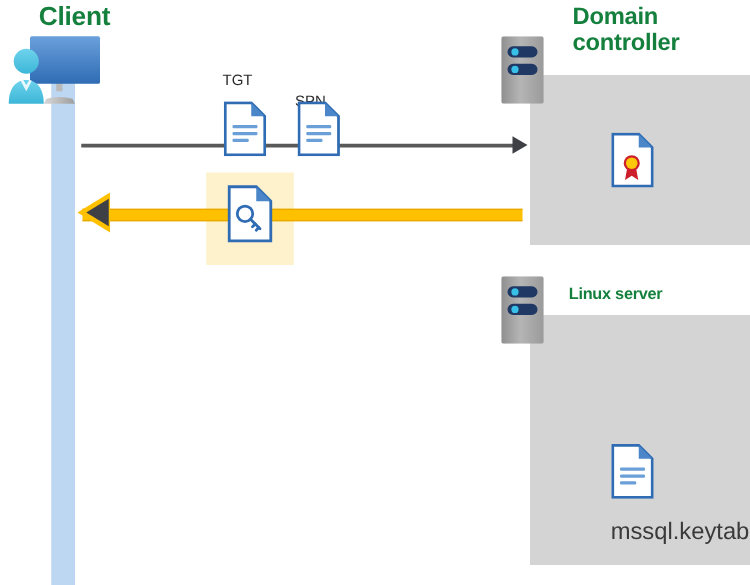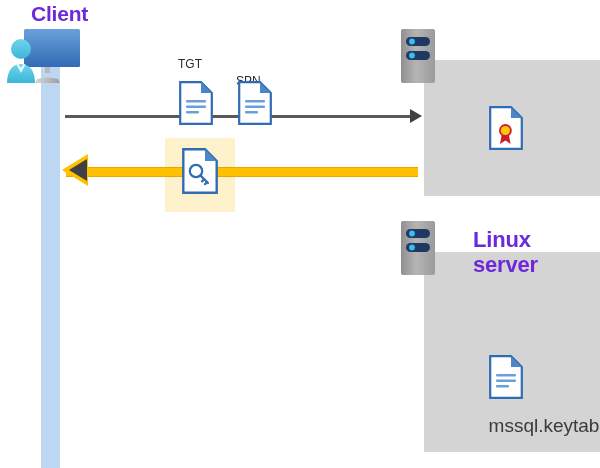--- a/index.html
+++ b/index.html
@@ -8,27 +8,27 @@
     background:#ffffff;
     font-family:"Liberation Sans", sans-serif;
     overflow:hidden;
   }
   #stage{position:relative;width:600px;height:468px;overflow:hidden;background:#fff;}
 
   
   .hdr{
     position:absolute;
     font-weight:bold;
-    color:#6d28d9;
+    color:#15803d;
     letter-spacing:-0.2px;
     line-height:1.12;
   }
   #client-title{left:31px;top:2px;font-size:21px;}
   #dc-title{left:458px;top:3px;font-size:19px;width:140px;}
-  #linux-title{left:455px;top:228px;font-size:22px;margin-left:18px;}
+  #linux-title{left:455px;top:228px;font-size:13px;}
   .doclabel{
     position:absolute;font-size:12px;color:#2b2b2b;
   }
   #tgt-label{left:178px;top:57px;}
   #spn-label{left:236px;top:74px;}
   #keytab-label{
     position:absolute;left:424px;top:415px;width:200px;
     text-align:center;font-size:19px;color:#3a3a3a;padding-left:20px;
   }
 
@@ -163,20 +163,21 @@
       <path d="M23 1.3 L34.7 13 H23 Z" fill="#4a86c8"></path>
       <g fill="none" stroke="#2f6cb4" stroke-width="2.2" stroke-linecap="round">
         <circle cx="14" cy="23" r="6.2"></circle>
         <path d="M18.4 27.4 L26 35"></path>
         <path d="M22.2 31.2 L20 33.4"></path>
         <path d="M25 34 L23 36.2"></path>
       </g>
     </svg>
   </div>
 
+  <div class="hdr" id="dc-title">Domain controller</div>
 
   <div class="icon" id="dc-server">
     <svg width="34" height="54" viewBox="0 0 34 54" xmlns="http://www.w3.org/2000/svg">
       <defs>
         <linearGradient id="srvGrad" x1="0" y1="0" x2="1" y2="0">
           <stop offset="0" stop-color="#8f8f8f"></stop>
           <stop offset="0.45" stop-color="#b5b5b5"></stop>
           <stop offset="1" stop-color="#9a9a9a"></stop>
         </linearGradient>
       </defs>

